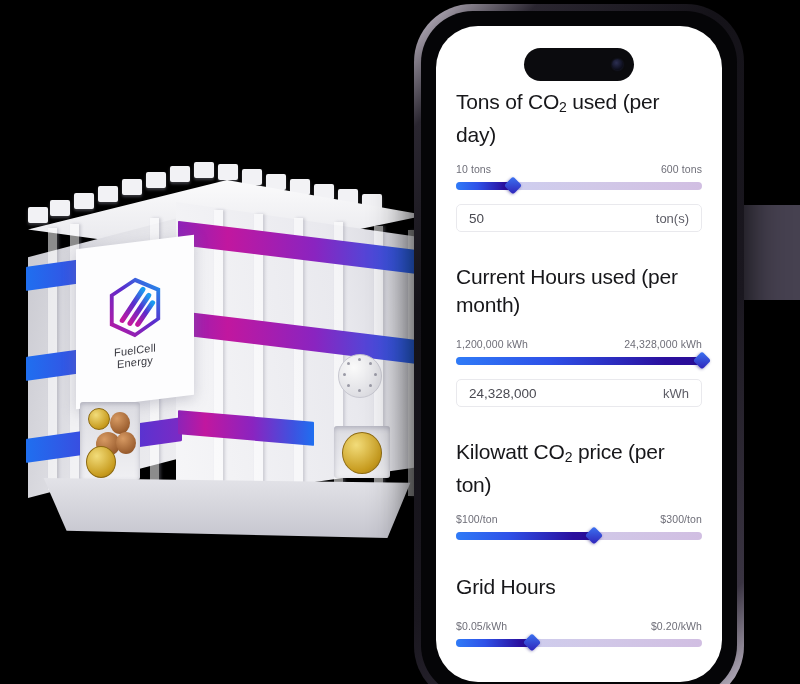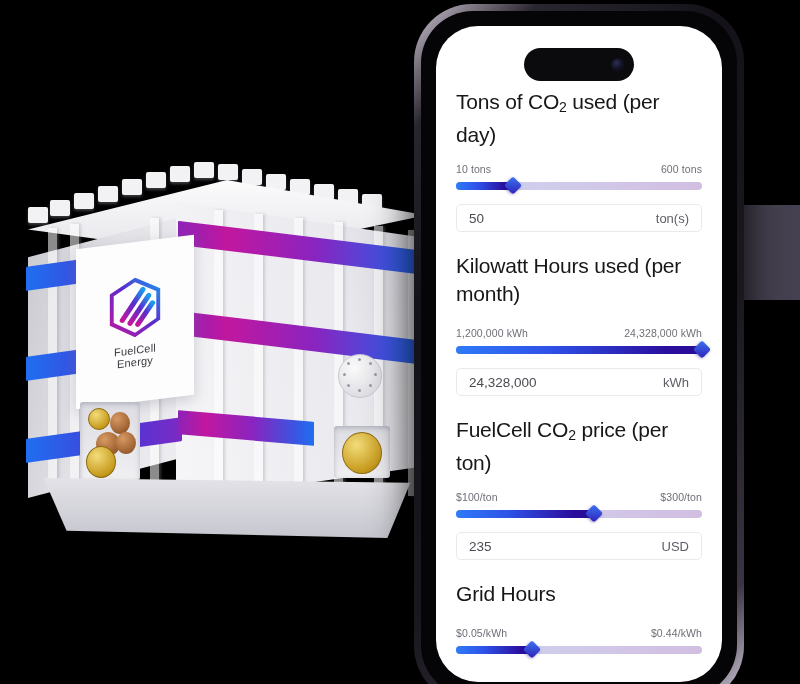--- a/index.html
+++ b/index.html
@@ -138,21 +138,21 @@
     box-shadow:0 0 2px #26294a;
   }
 
   
   .app{
     position:absolute;left:0;top:0;right:0;bottom:0;
     padding:62px 20px 0 20px;
     box-sizing:border-box;
   }
   .group{margin-bottom:14px;}
-  .group.g1{margin-bottom:20px;}
+  .group.g1{margin-bottom:31px;}
   .g-title{
     font-size:21px;line-height:28px;color:#17171a;
     font-weight:400;margin:0 0 14px 0;letter-spacing:-.2px;
   }
   .g-title .sub{font-size:14px;vertical-align:-3px;}
 
   .range-labels{
     display:flex;justify-content:space-between;
     font-size:10.5px;color:#6e6e78;margin-bottom:4px;letter-spacing:.1px;
   }
@@ -301,58 +301,54 @@
           <div class="fill" style="width: 23%;"></div>
           <div class="thumb" style="left: 23%;"></div>
         </div>
         <div class="field">
           <span class="val">50</span>
           <span class="unit">ton(s)</span>
         </div>
       </div>
 
       <div class="group g1">
-        <div class="g-title"><span>Kilowatt Hours used (per month)</span><sub class="sub"></sub><span></span></div>
+        <div class="g-title"><span>Current Hours used (per month)</span><sub class="sub"></sub><span></span></div>
         <div class="range-labels">
           <span>1,200,000 kWh</span>
           <span>24,328,000 kWh</span>
         </div>
         <div class="slider">
           <div class="track"></div>
           <div class="fill" style="width: 100%;"></div>
           <div class="thumb" style="left: 100%;"></div>
         </div>
         <div class="field">
           <span class="val">24,328,000</span>
           <span class="unit">kWh</span>
         </div>
       </div>
 
       <div class="group g1">
-        <div class="g-title"><span>FuelCell CO</span><sub class="sub">2</sub><span> price (per ton)</span></div>
+        <div class="g-title"><span>Kilowatt CO</span><sub class="sub">2</sub><span> price (per ton)</span></div>
         <div class="range-labels">
           <span>$100/ton</span>
           <span>$300/ton</span>
         </div>
         <div class="slider">
           <div class="track"></div>
           <div class="fill" style="width: 56%;"></div>
           <div class="thumb" style="left: 56%;"></div>
         </div>
-        <div class="field">
-          <span class="val">235</span>
-          <span class="unit">USD</span>
-        </div>
       </div>
 
       <div class="group">
         <div class="g-title"><span>Grid Hours</span><sub class="sub"></sub><span></span></div>
         <div class="range-labels">
           <span>$0.05/kWh</span>
-          <span>$0.44/kWh</span>
+          <span>$0.20/kWh</span>
         </div>
         <div class="slider">
           <div class="track"></div>
           <div class="fill" style="width: 31%;"></div>
           <div class="thumb" style="left: 31%;"></div>
         </div>
 
       </div>
 
     </div>

